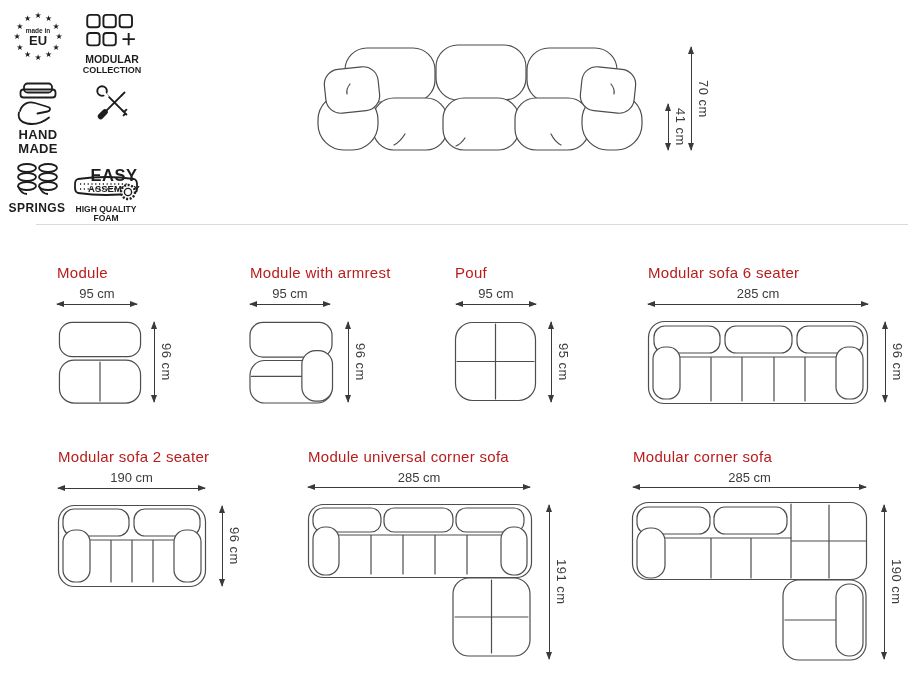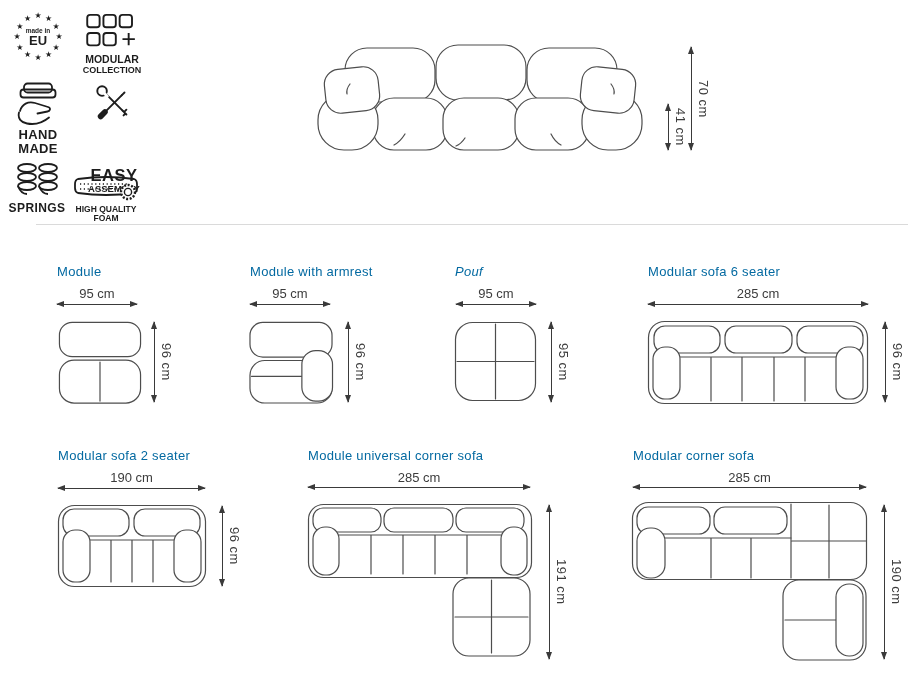--- a/index.html
+++ b/index.html
@@ -1,21 +1,21 @@
 <!DOCTYPE html>
 <html><head>
 <meta charset="utf-8">
 <style>
   html,body{margin:0;padding:0;background:#fff;}
   body{font-family:"Liberation Sans","DejaVu Sans",sans-serif;}
   .canvas{position:relative;width:910px;height:680px;background:#fff;overflow:hidden;}
   .abs{position:absolute;}
 
   
-  .product-title{font-size:13px;color:#0369a1;letter-spacing:.3px;white-space:nowrap;}
+  .product-title{font-size:15px;color:#b91c1c;letter-spacing:.3px;white-space:nowrap;}
   .dim-text{font-size:13px;color:#3c3c3c;text-align:center;white-space:nowrap;}
   .vdim{writing-mode:vertical-rl;text-orientation:mixed;font-size:13px;color:#3c3c3c;
         display:flex;align-items:center;justify-content:center;line-height:1;letter-spacing:.5px;}
   .hero-title{font-size:17px;font-weight:700;color:#1f1f1f;letter-spacing:1.5px;text-align:center;}
   .badge-label{color:#1d1d1d;font-weight:700;text-align:center;line-height:1.1;}
   .logo{font-size:26px;font-weight:700;color:#1c1c1c;letter-spacing:.5px;}
   .logo .suffix{color:#8f8f8f;}
 
   
   .harrow{height:0;border-top:1px solid #3a3a3a;}
@@ -189,21 +189,21 @@
   <div class="abs harrow" style="left:250px;top:304px;width:80px;"></div>
   <svg class="abs lineart" style="left:247px;top:320px;" width="88" height="85" viewBox="0 0 88 86">
     <rect class="s" x="2.5" y="2.5" width="83" height="35" rx="13"></rect>
     <rect class="s" x="2.5" y="41" width="83" height="43" rx="15"></rect>
     <path class="l" d="M4,57 h52"></path>
     <rect class="s" x="55" y="31" width="31" height="51" rx="14"></rect>
   </svg>
   <div class="abs varrow" style="left:348px;top:322px;height:80px;"></div>
   <div class="abs vdim" style="left:354px;top:322px;height:80px;">96 cm</div>
 
-  <div class="abs product-title" style="left:455px;top:264px;font-style:italic;">Pouf</div>
+  <div class="abs product-title" style="left:455px;top:264px;">Pouf</div>
   <div class="abs dim-text" style="left:456px;top:286px;width:80px;">95 cm</div>
   <div class="abs harrow" style="left:456px;top:304px;width:80px;"></div>
   <svg class="abs lineart" style="left:453px;top:320px;" width="85" height="83" viewBox="0 0 85 83">
     <rect class="s" x="2.5" y="2.5" width="80" height="78" rx="17"></rect>
     <path class="l" d="M42.5,4 v75 M4,41.5 h77"></path>
   </svg>
   <div class="abs varrow" style="left:551px;top:322px;height:80px;"></div>
   <div class="abs vdim" style="left:557px;top:322px;height:80px;">95 cm</div>
 
   <div class="abs product-title" style="left:648px;top:264px;">Modular sofa 6 seater</div>

